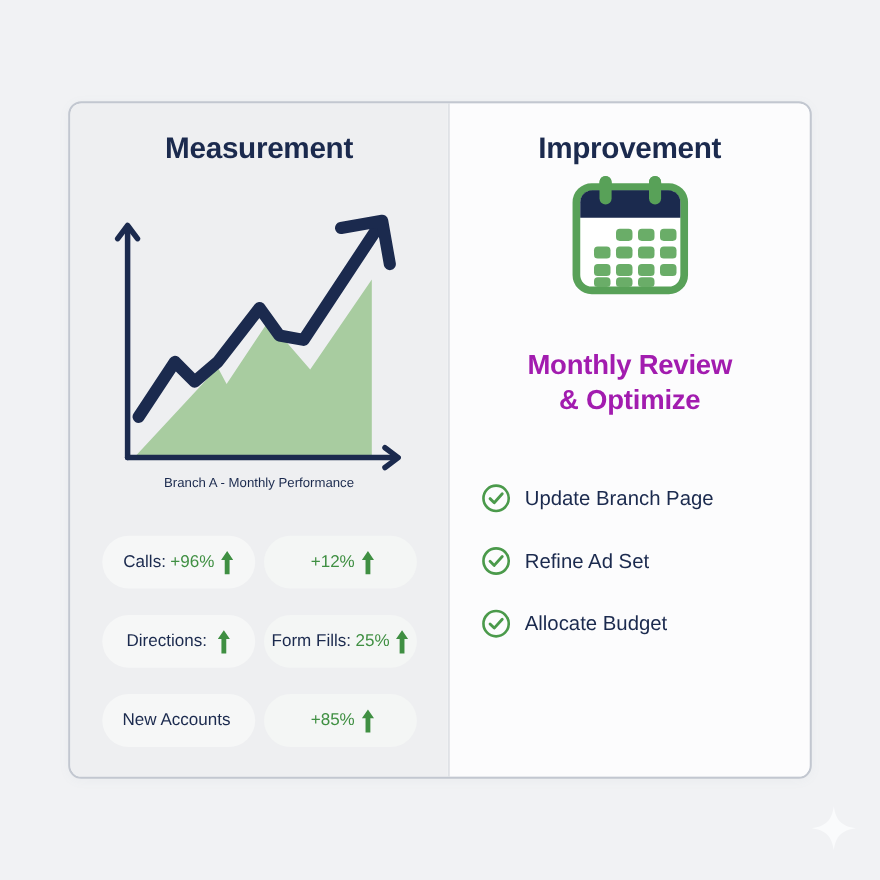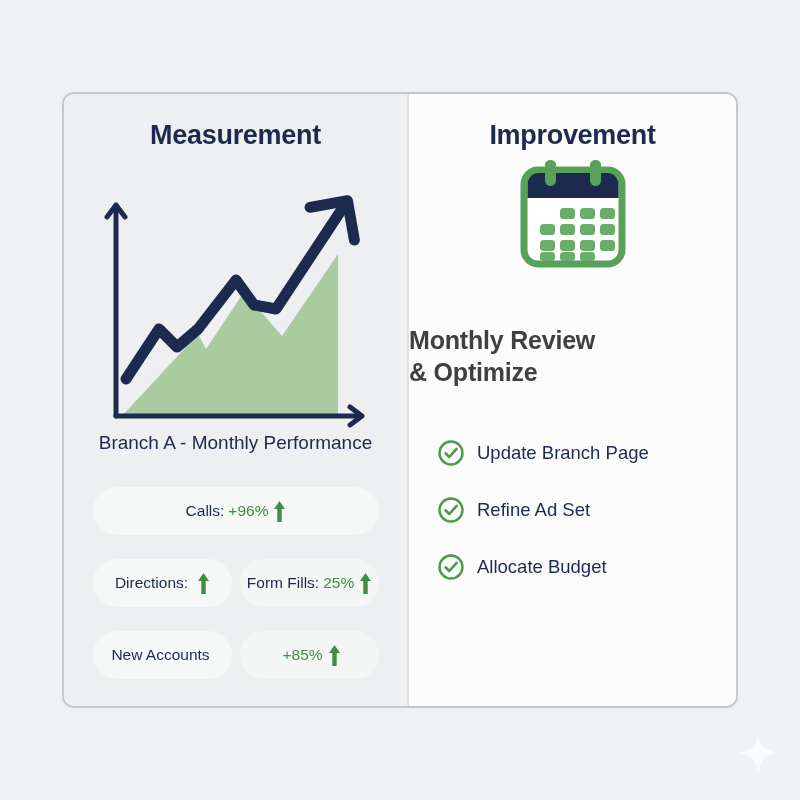--- a/index.html
+++ b/index.html
@@ -80,21 +80,21 @@
     height: 250px;
   }
   .chart-wrap svg { display: block; }
 
   .chart-caption {
     position: absolute;
     top: 338px;
     left: 0;
     width: 100%;
     text-align: center;
-    font-size: 19px;
+    font-size: 12px;
     color: #1b2a4e;
   }
 
   
   .pill-grid {
     position: absolute;
     top: 393px;
     left: 29px;
     width: 286px;
     display: flex;
@@ -135,27 +135,27 @@
     position: absolute;
     top: 64px;
     left: 0;
     width: 100%;
     display: flex;
     justify-content: center;
   }
 
   .headline {
     position: absolute;
-    top: 230px;
+    top: 222px;
     left: 0;
     width: 100%;
-    text-align: left;
+    text-align: center;
     font-size: 25px;
     font-weight: bold;
-    color: #404040;
+    color: #a21caf;
     line-height: 1.28;
     letter-spacing: -0.2px;
   }
 
   .checklist {
     position: absolute;
     top: 345px;
     left: 28px;
     display: flex;
     flex-direction: column;
@@ -209,20 +209,27 @@
       </div>
 
       <div class="chart-caption">Branch A - Monthly Performance</div>
 
       <div class="pill-grid">
 
         <div class="pill-row">
           <div class="pill pill-a">
             <span class="pill-label">Calls:</span>
             <span class="pill-value">+96%</span>
+            <svg class="pill-arrow" viewBox="0 0 13 23">
+              <path d="M6.5 1 L12 9 L8.7 9 L8.7 22 L4.3 22 L4.3 9 L1 9 Z" fill="#3f8f42"></path>
+            </svg>
+          </div>
+          <div class="pill pill-b">
+            <span class="pill-label"></span>
+            <span class="pill-value">+12%</span>
             <svg class="pill-arrow" viewBox="0 0 13 23">
               <path d="M6.5 1 L12 9 L8.7 9 L8.7 22 L4.3 22 L4.3 9 L1 9 Z" fill="#3f8f42"></path>
             </svg>
           </div>
         </div>
 
         <div class="pill-row">
           <div class="pill pill-a">
             <span class="pill-label">Directions:</span>
             <span class="pill-value"></span>

